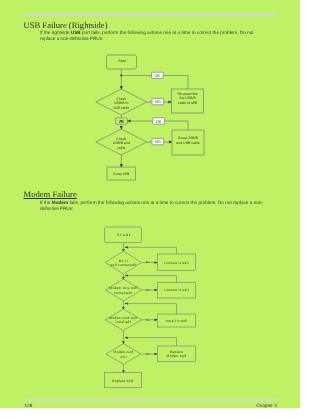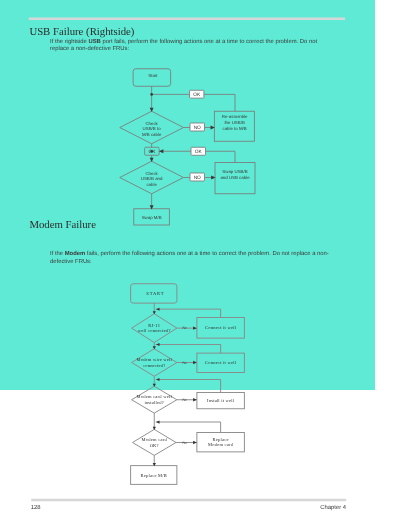--- a/index.html
+++ b/index.html
@@ -1,17 +1,17 @@
 <!DOCTYPE html>
 <html><head>
 <meta charset="utf-8">
 <style>
   html,body{margin:0;padding:0;background:#fff;}
   body{width:300px;height:420px;font-family:"Liberation Sans",sans-serif;overflow:hidden;-webkit-font-smoothing:antialiased;text-rendering:geometricPrecision;}
-  .page{position:relative;width:300px;height:312px;background:#5eead4;}
+  .page{position:relative;width:300px;height:408px;background:#bef264;}
   .rule{position:absolute;background:#d7d7d7;}
   h2.sec{position:absolute;margin:0;font-family:"Liberation Serif",serif;font-weight:400;font-size:8.6px;color:#2b2b2b;letter-spacing:0px;white-space:nowrap;}
   p.intro{position:absolute;margin:0;font-family:"Liberation Sans",sans-serif;font-size:4.7px;line-height:5.9px;color:#3a3a3a;}
   svg.flow{position:absolute;left:0;top:0;overflow:visible;}
   .pgnum{position:absolute;font-size:4.7px;color:#333;}
   .chap{position:absolute;font-size:4.7px;color:#333;}
 </style>
 </head>
 <body>
 
@@ -89,21 +89,21 @@
     </g>
     <g font-family="Liberation Sans, sans-serif" font-size="3.85" fill="#3a3a3a" text-anchor="middle">
       <text x="157.3" y="76.7">OK</text>
       <text x="121.5" y="122.5">OK</text>
       <text x="158.6" y="122.5">OK</text>
       <text x="157.8" y="103.1">NO</text>
       <text x="157.8" y="143.1">NO</text>
     </g>
   </svg>
 
-  <h2 class="sec" style="left:23.5px;top:174px;">Modem Failure</h2>
+  <h2 class="sec" style="left:23.5px;top:189px;text-decoration:underline;">Modem Failure</h2>
 
   <p class="intro" style="left:40px;top:200.3px;width:238px;">
     <span>If the </span><b>Modem</b><span> fails, perform the following actions one at a time to correct the problem. Do not replace a non-defective FRUs:</span>
   </p>
 
   <svg class="flow" width="300" height="420" viewBox="0 0 300 420" style="top:0;">
     <g fill="none" stroke="#8a8a8a" stroke-width="0.75">
       <rect x="104.5" y="227" width="37" height="15.5" rx="2" ry="2"></rect>
       <path d="M123.4 242.5 L123.4 251"></path>
       <path d="M176.5 254 L176.5 247.3 L124.6 247.3"></path>

